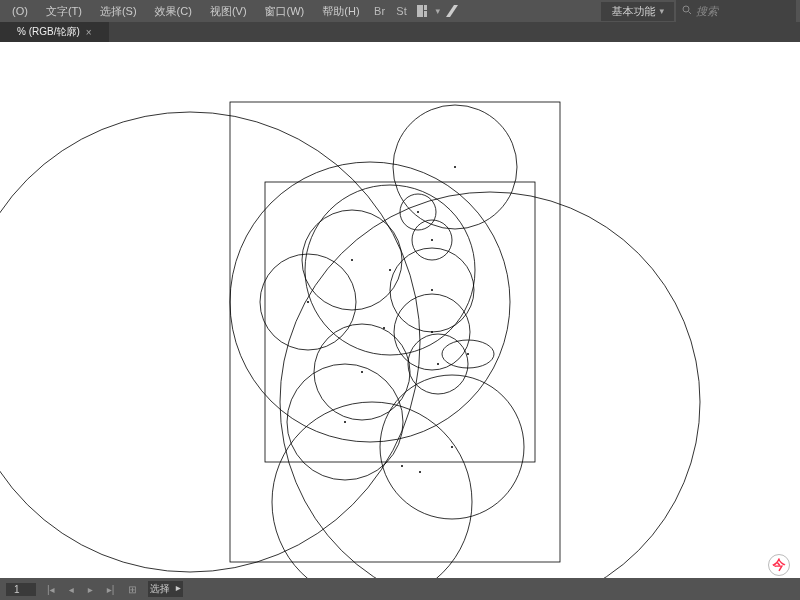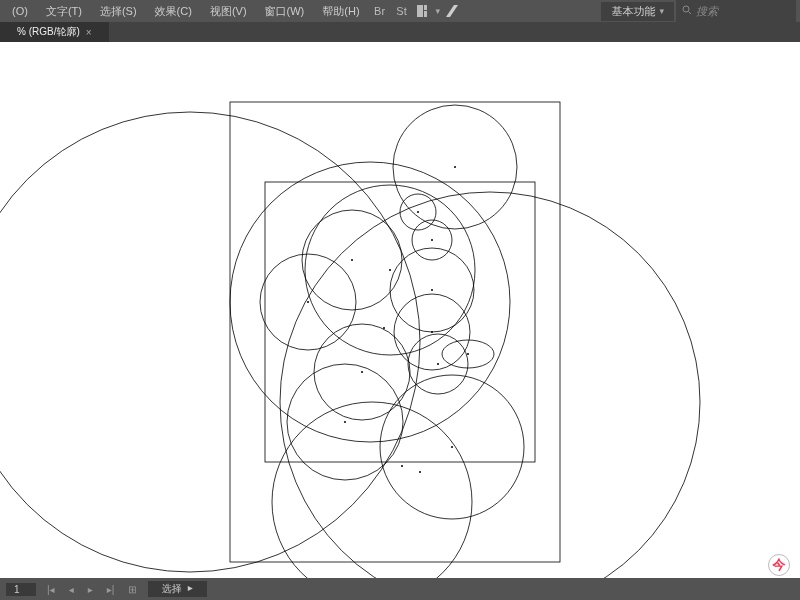--- a/index.html
+++ b/index.html
@@ -90,21 +90,21 @@
   background: #3a3a3a;
   padding: 1px 8px;
   min-width: 30px;
 }
 .statusbar .nav-btn {
   color: #999;
   padding: 0 3px;
 }
 .statusbar .dropdown {
   background: #3a3a3a;
-  padding: 1px 14px;
+  padding: 1px 2px;
   display: flex;
   gap: 6px;
 }
 .watermark {
   position: absolute;
   bottom: 24px;
   right: 10px;
   display: flex;
   align-items: center;
   gap: 6px;

